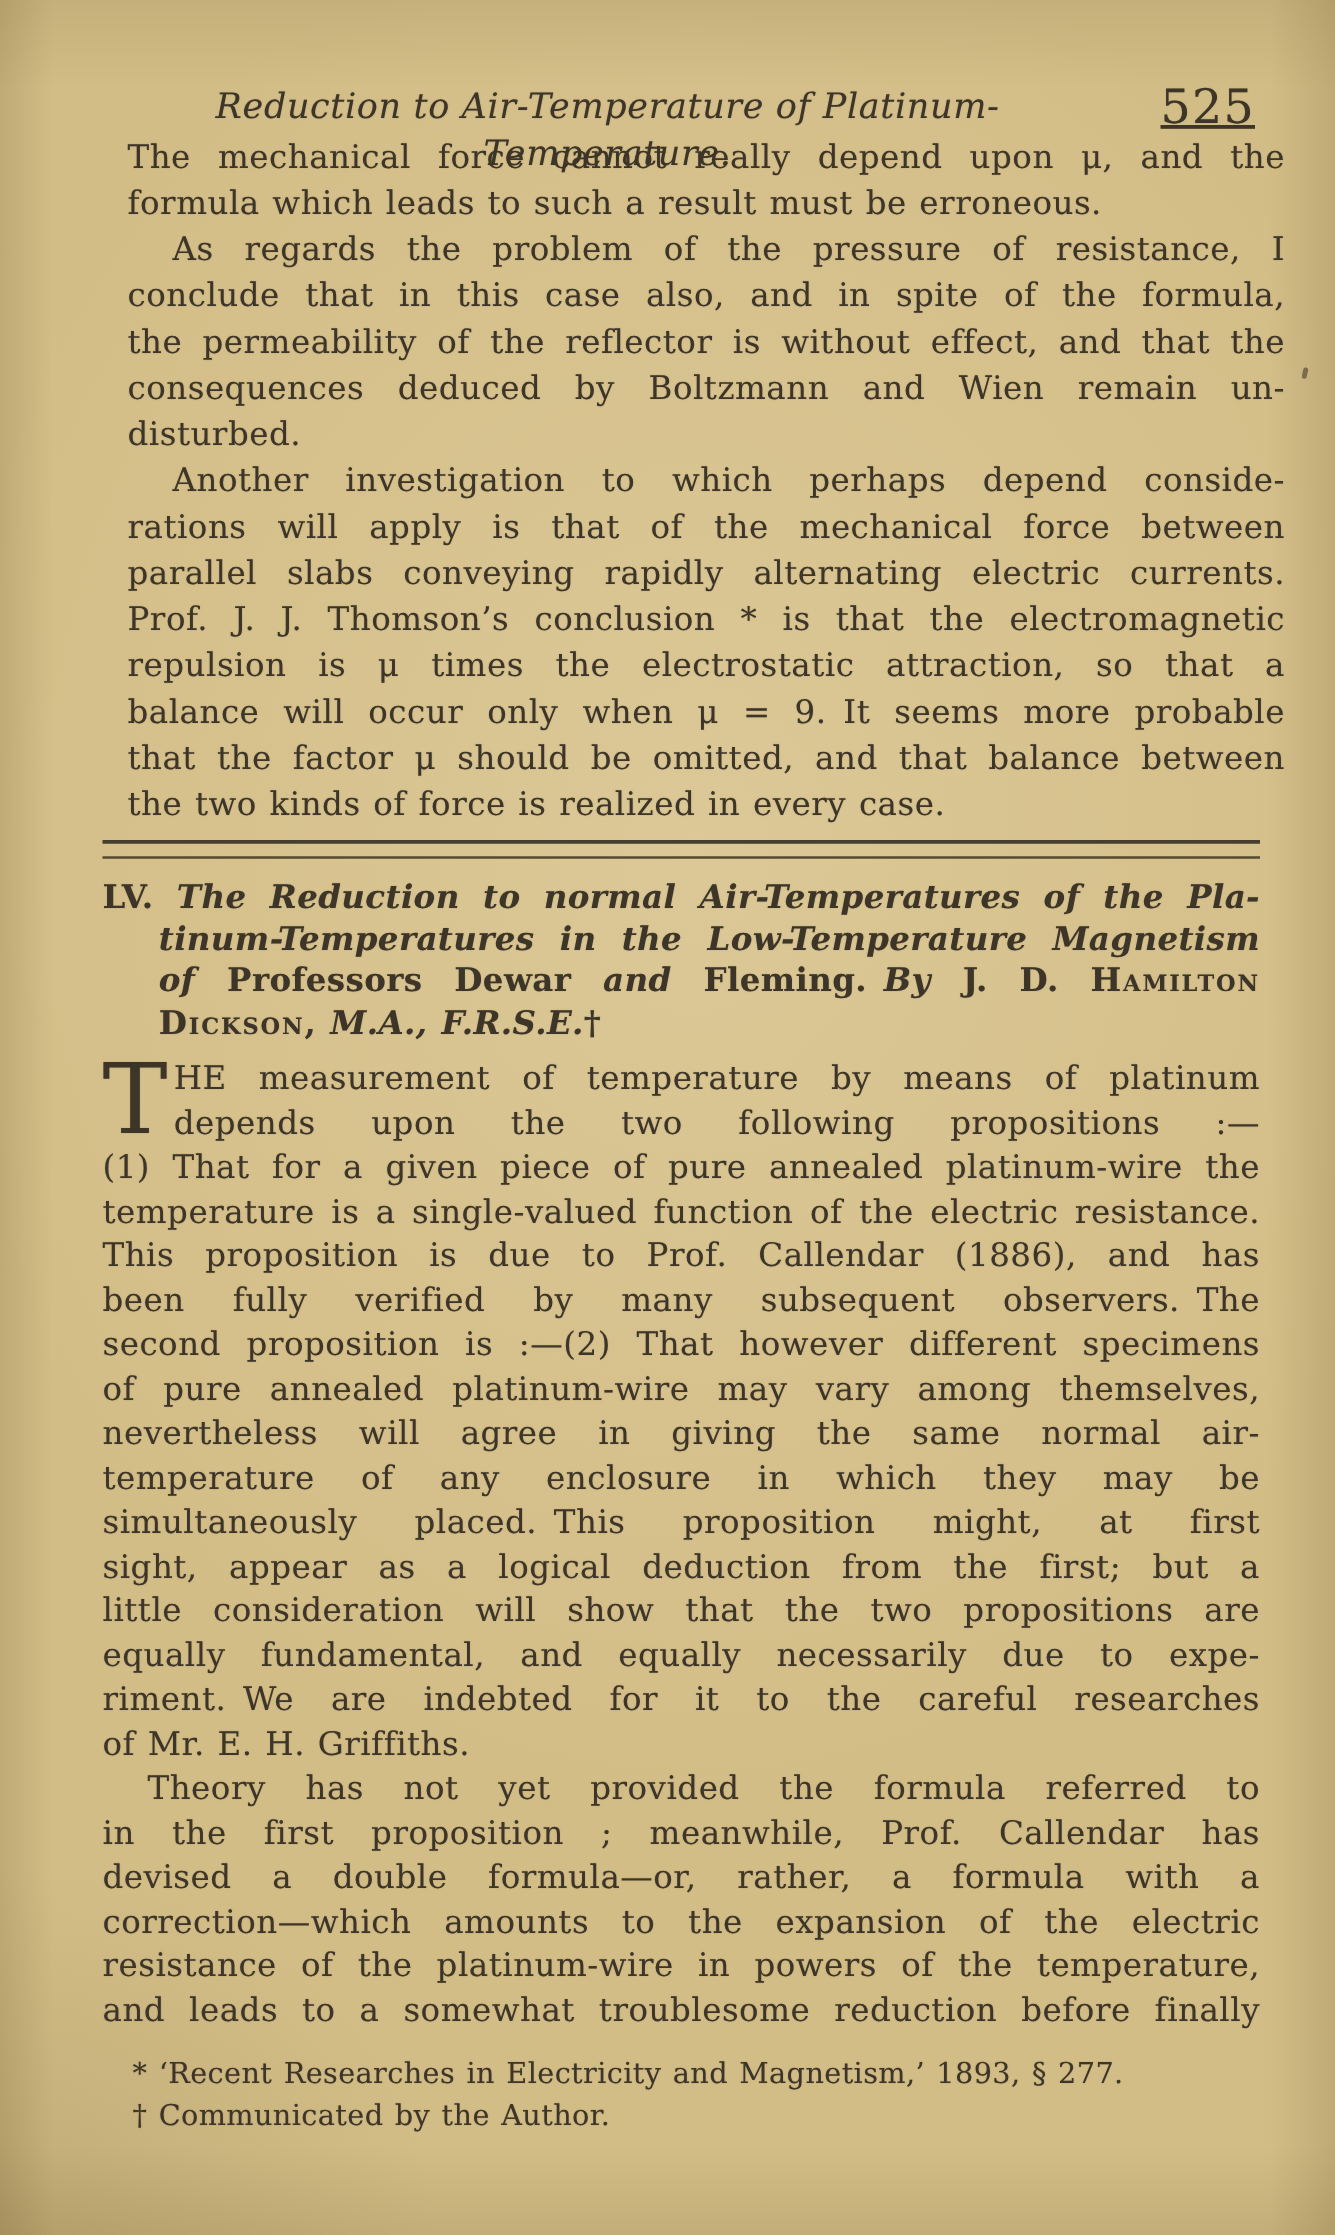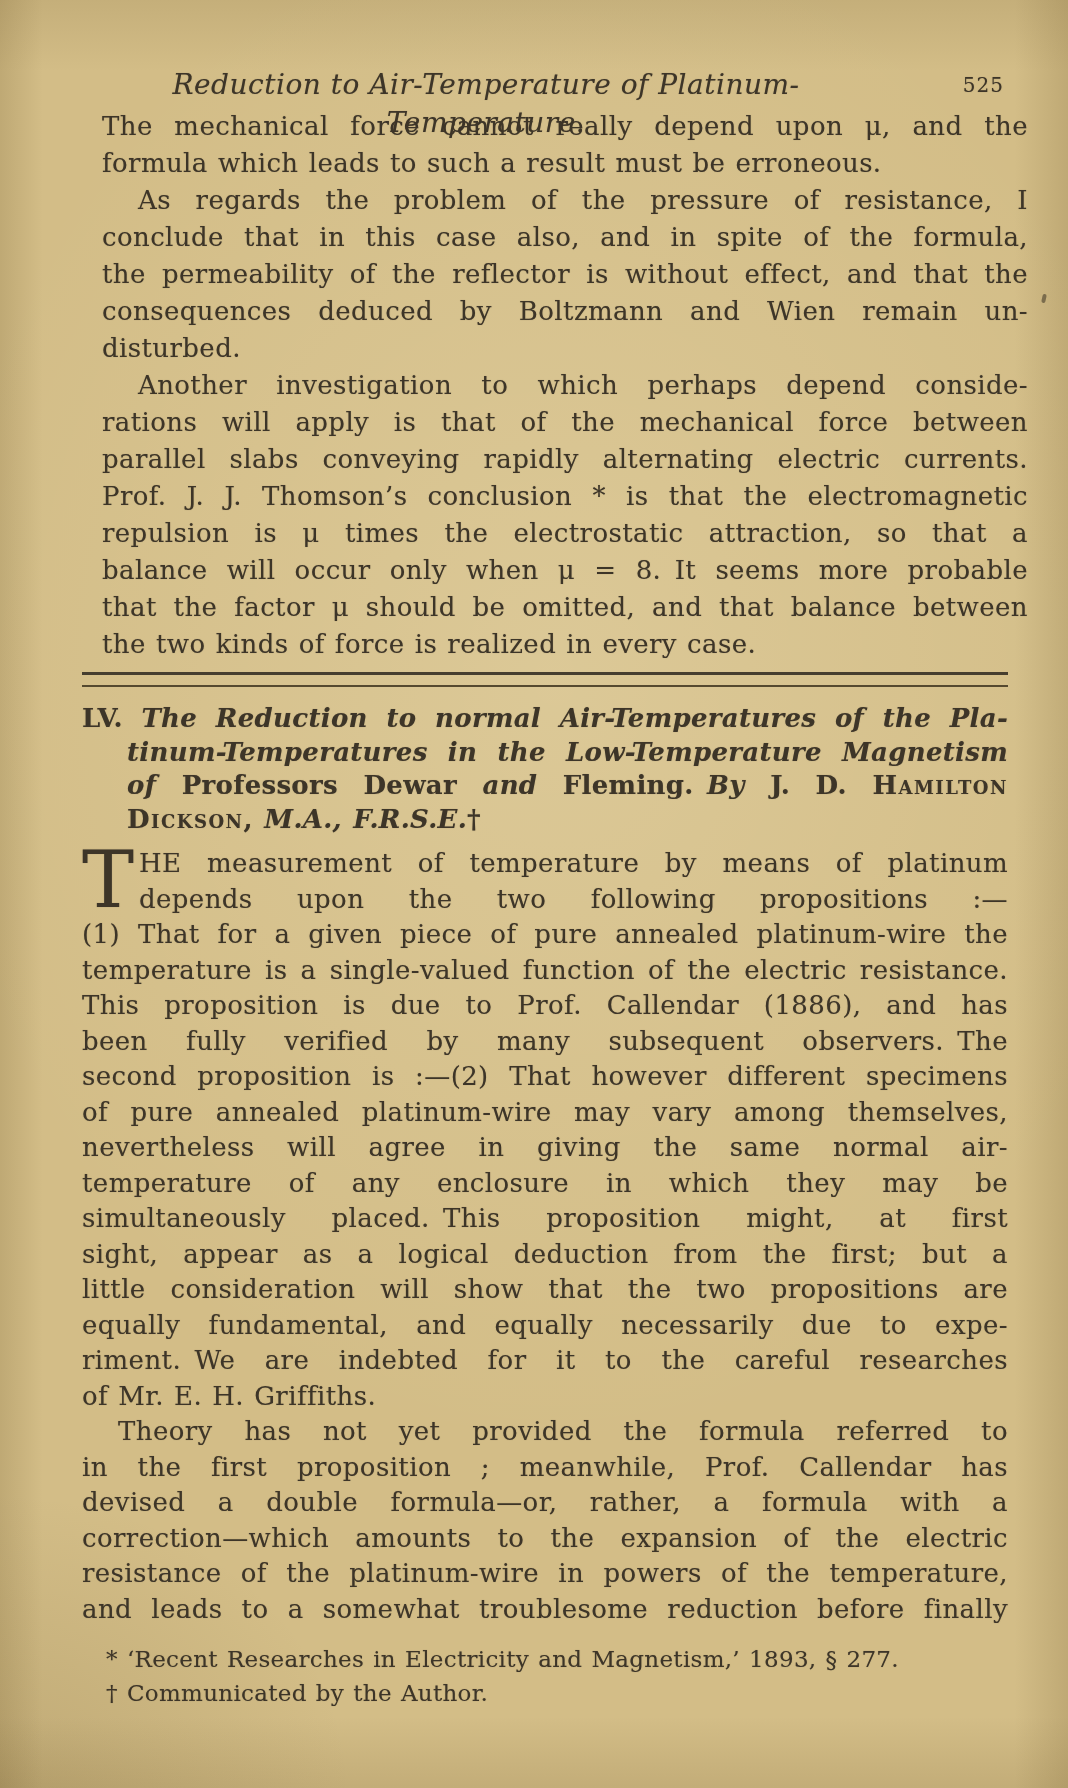--- a/index.html
+++ b/index.html
@@ -20,21 +20,21 @@
   }
   .col{position:absolute;left:82px;width:926px;}
   
   .header-row{top:66px;height:40px;}
   .running-title{
     font-style:italic;font-size:28px;line-height:38px;
     text-align:center;margin-right:118px;letter-spacing:0.5px;
   }
   .page-number{
     position:absolute;right:4px;top:0;
-    font-size:20px;line-height:38px;letter-spacing:1px;
+    font-size:38px;line-height:38px;letter-spacing:1px;text-decoration:underline;
   }
   
   .tblock{font-size:26px;}
   .article1{top:108px;line-height:37px;margin-left:20px;}
   .article2{top:846px;line-height:35.5px;}
   .tline{
     text-align:justify;text-align-last:justify;
     letter-spacing:0.4px;word-spacing:1.5px;
     white-space:normal;
   }
@@ -91,21 +91,21 @@
         <div class="tline">the permeability of the reflector is without effect, and that the</div>
         <div class="tline">consequences deduced by Boltzmann and Wien remain un-</div>
         <div class="tline endline">disturbed.</div>
       </div>
       <div class="para">
         <div class="tline indent">Another investigation to which perhaps depend conside-</div>
         <div class="tline">rations will apply is that of the mechanical force between</div>
         <div class="tline">parallel slabs conveying rapidly alternating electric currents.</div>
         <div class="tline">Prof. J. J. Thomson’s conclusion * is that the electromagnetic</div>
         <div class="tline">repulsion is μ times the electrostatic attraction, so that a</div>
-        <div class="tline">balance will occur only when μ = 8. It seems more probable</div>
+        <div class="tline">balance will occur only when μ = 9. It seems more probable</div>
         <div class="tline">that the factor μ should be omitted, and that balance between</div>
         <div class="tline endline">the two kinds of force is realized in every case.</div>
       </div>
     </div>
 
   <div class="col divider"></div>
 
   <div class="col heading">
       <div class="tline"><span class="seg-rm">LV. </span><span class="seg-it">The Reduction to normal Air-Temperatures of the Pla-</span></div>
       <div class="tline indent"><span class="seg-it">tinum-Temperatures in the Low-Temperature Magnetism</span></div>

